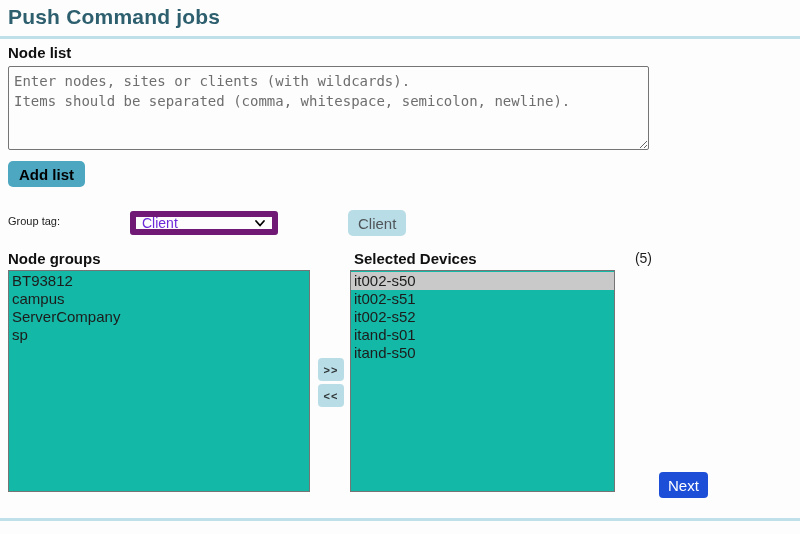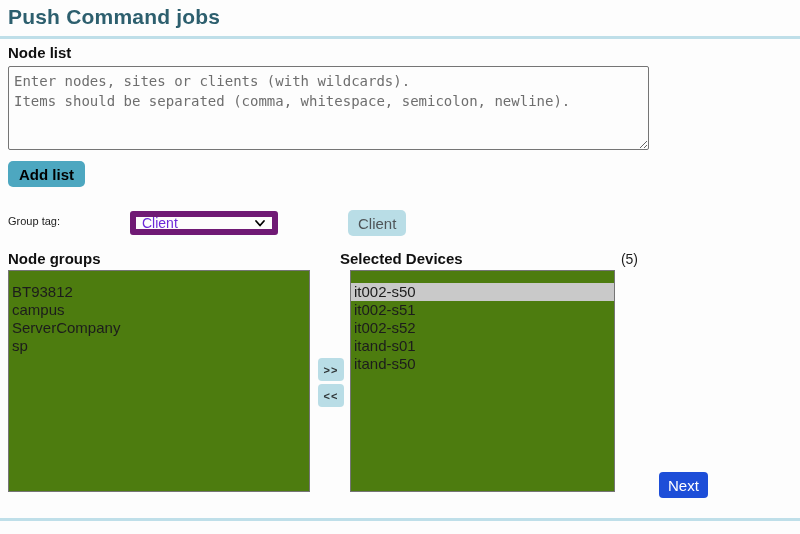--- a/index.html
+++ b/index.html
@@ -70,30 +70,30 @@
   }
   .group-select .select-value { flex: 1; }
   .chevron { width: 12px; height: 12px; flex: 0 0 auto; }
   .btn-refresh {
     left: 348px; top: 210px; height: 26px; padding: 0 10px;
     background: #b9dde6; color: #4f5558;
     font-size: 15px;
   }
   .label-node-groups { left: 8px; top: 250px; }
   .devices-header {
-    position: absolute; left: 340px; top: 250px; width: 298px;
-    display: flex; justify-content: space-between; align-items: center;
+    position: absolute; left: 354px; top: 250px; width: 298px;
+    display: flex; justify-content: space-between; align-items: flex-start;
   }
   .devices-count { font-size: 14px; font-weight: normal; color: #1c1c1c; }
   .listbox {
     position: absolute; top: 270px; height: 222px;
     border: 1px solid #757575;
-    background: #4d7c0f;
+    background: #14b8a6;
     overflow: hidden;
-    padding-top: 12px;
+    padding-top: 1px;
   }
   .listbox.left { left: 8px; width: 302px; }
   .listbox.right { left: 350px; width: 265px; }
   .list-item {
     height: 18px; line-height: 18px;
     font-size: 15px;
     padding: 0 3px;
     white-space: nowrap;
     cursor: default;
   }

